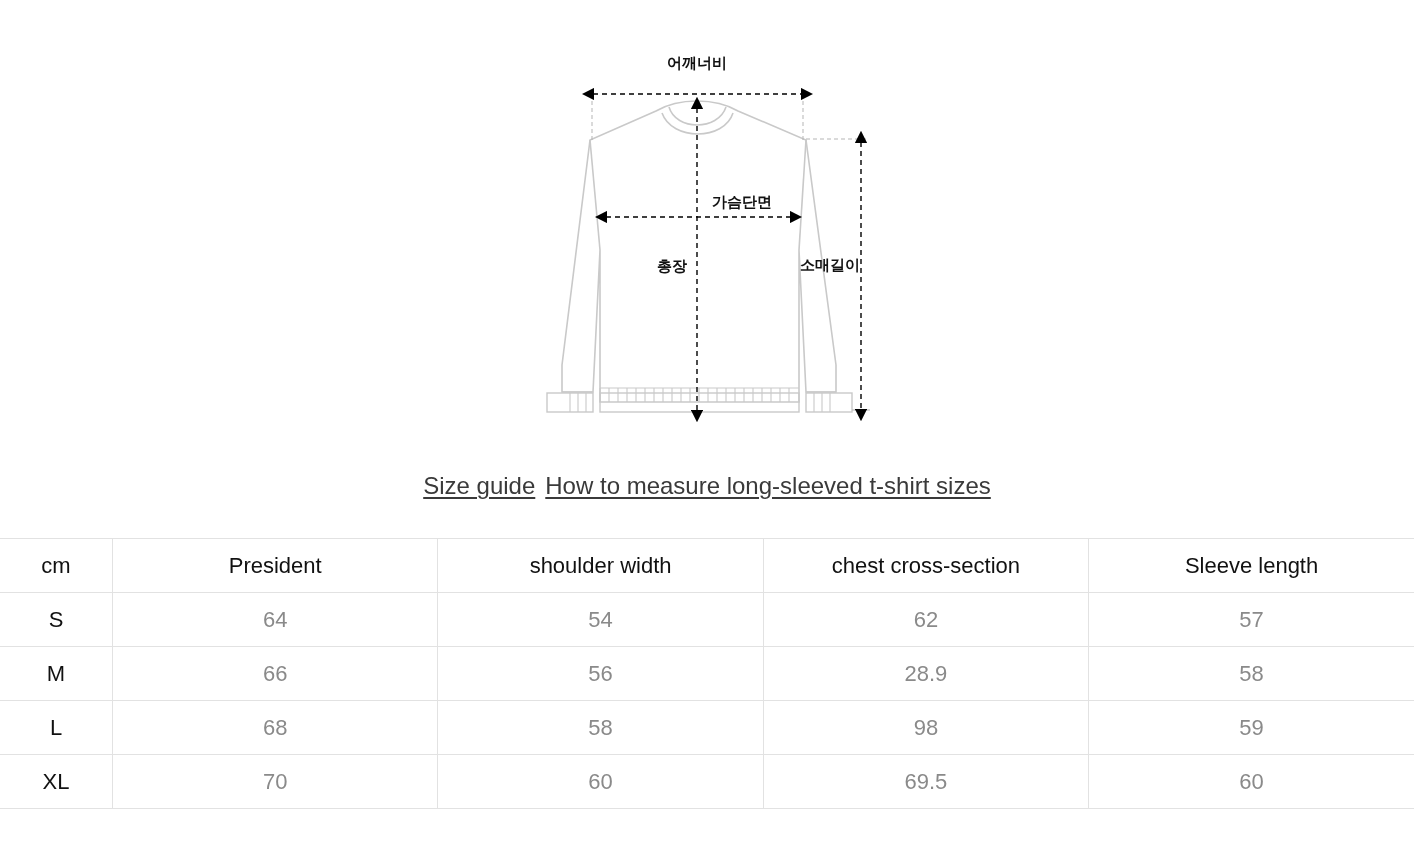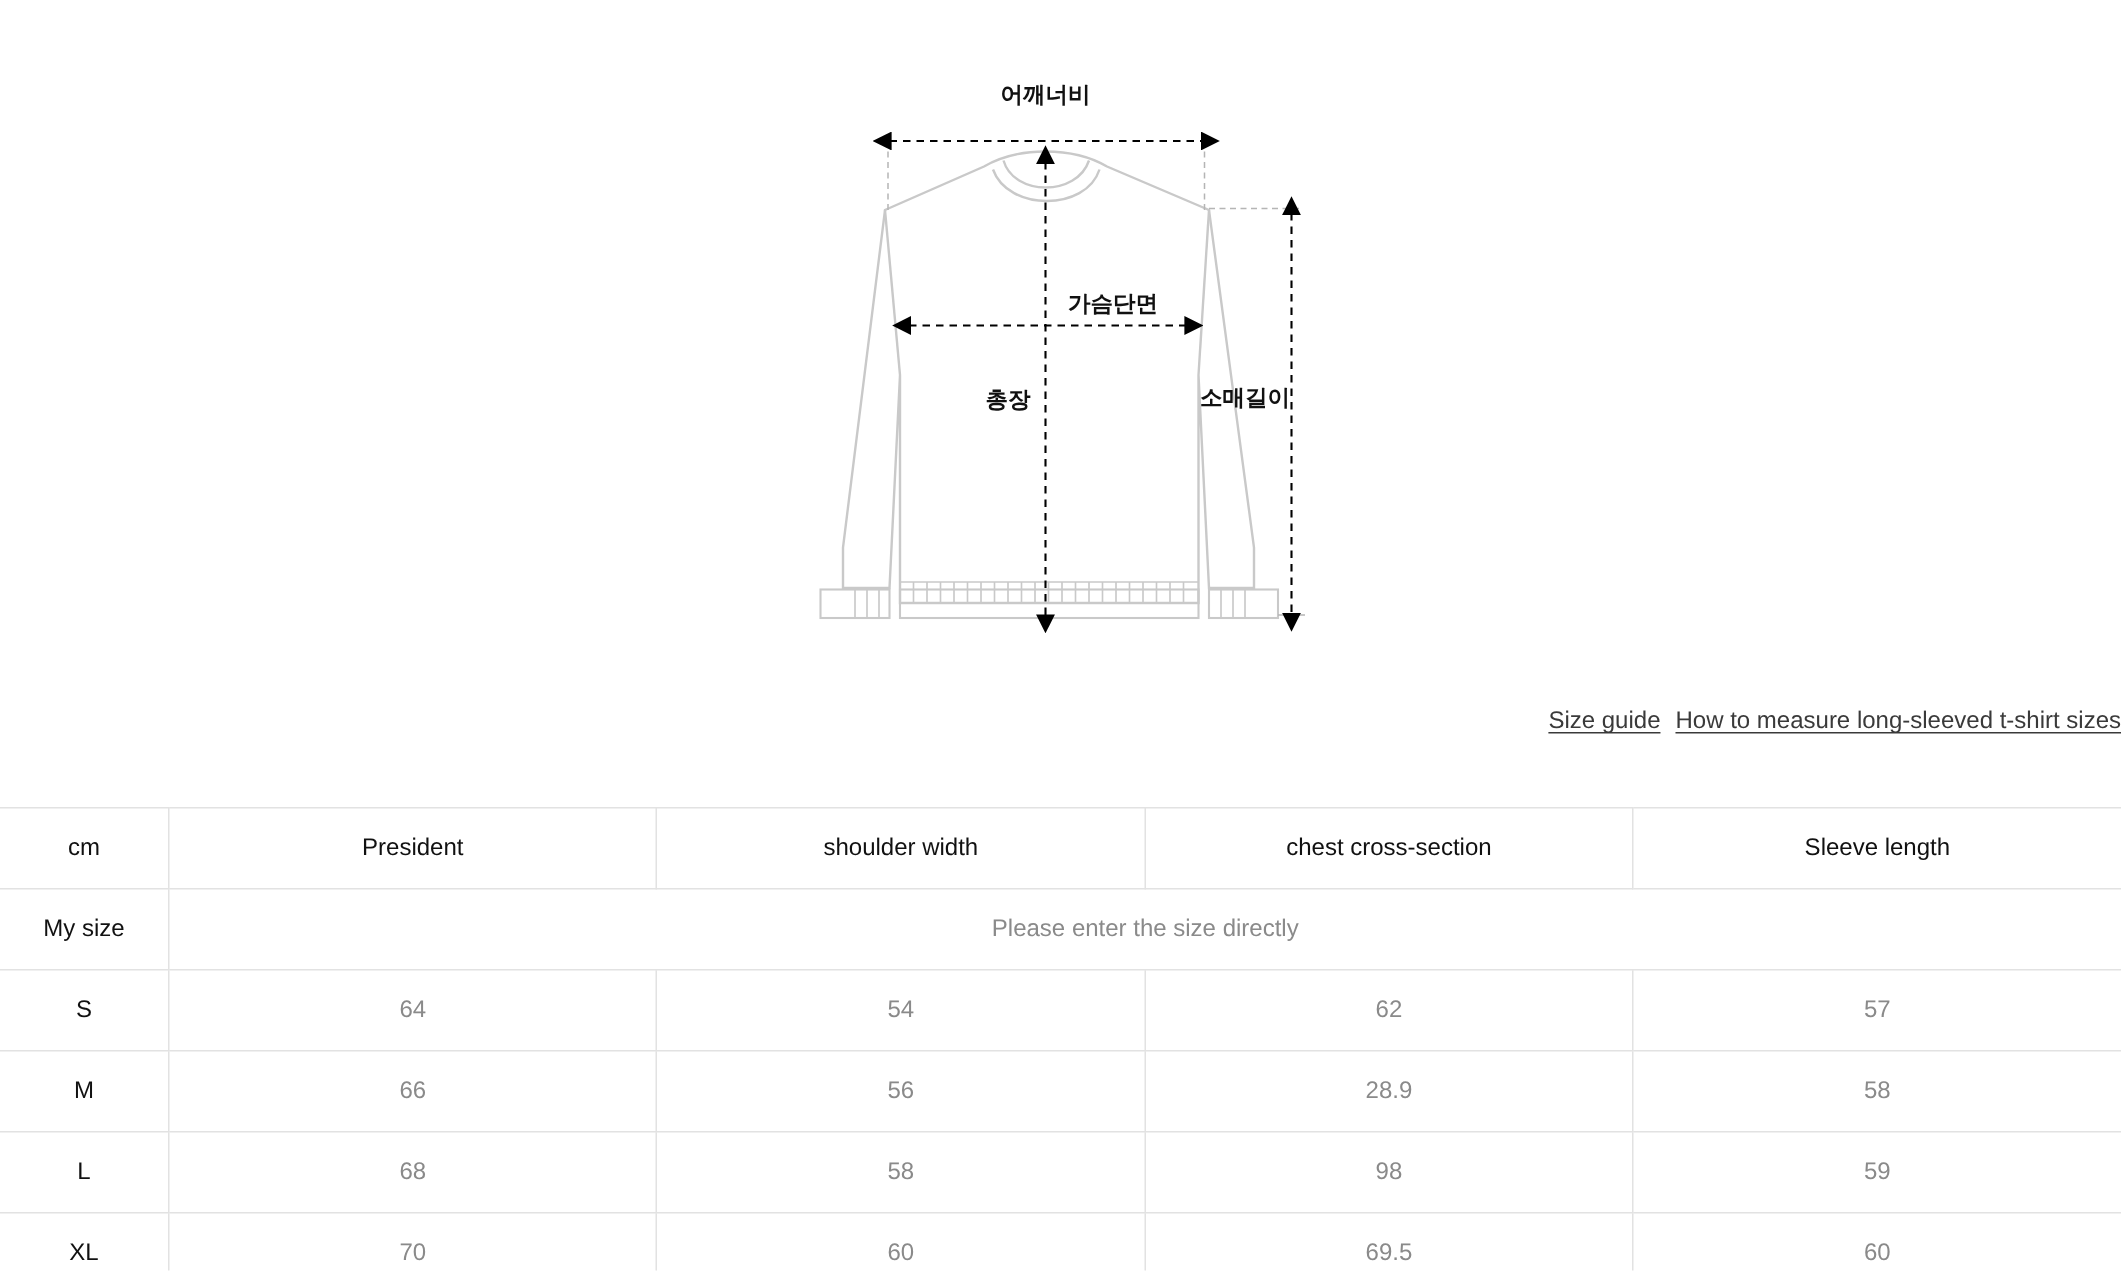--- a/index.html
+++ b/index.html
@@ -31,22 +31,22 @@
     left: 0;
     top: 0;
   }
 
   
   .links-row {
     position: absolute;
     left: 0;
     top: 472px;
     width: 1414px;
-    text-align: right;
-    font-size: 16px;
+    text-align: center;
+    font-size: 24px;
     color: #3a3a3a;
   }
   .links-row a {
     color: #3a3a3a;
     text-decoration: underline;
     text-underline-offset: 3px;
   }
   .links-row .link-gap { display: inline-block; width: 10px; }
 
   
@@ -58,21 +58,21 @@
     border-collapse: collapse;
     table-layout: fixed;
   }
   .size-table td, .size-table th {
     border-top: 1px solid #e2e2e2;
     border-bottom: 1px solid #e2e2e2;
     border-right: 1px solid #e2e2e2;
     height: 51px;
     text-align: center;
     font-weight: normal;
-    font-size: 16px;
+    font-size: 22px;
   }
   .size-table tr td:last-child,
   .size-table tr th:last-child {
     border-right: none;
     text-align: center;
   }
   .col-label {
     width: 110px;
     color: #111111;
     font-weight: bold;
@@ -210,24 +210,20 @@
       <tr>
         <th class="col-label">cm</th>
         <th class="head-cell">President</th>
         <th class="head-cell">shoulder width</th>
         <th class="head-cell">chest cross-section</th>
         <th class="head-cell">Sleeve length</th>
       </tr>
     </thead>
     <tbody>
       <tr>
-        <td class="col-label mysize-label">My size</td>
-        <td class="mysize-cell" colspan="4">Please enter the size directly</td>
-      </tr>
-      <tr>
         <td class="col-label">S</td>
         <td class="value-cell">64</td>
         <td class="value-cell">54</td>
         <td class="value-cell">62</td>
         <td class="value-cell">57</td>
       </tr>
       <tr>
         <td class="col-label">M</td>
         <td class="value-cell">66</td>
         <td class="value-cell">56</td>

